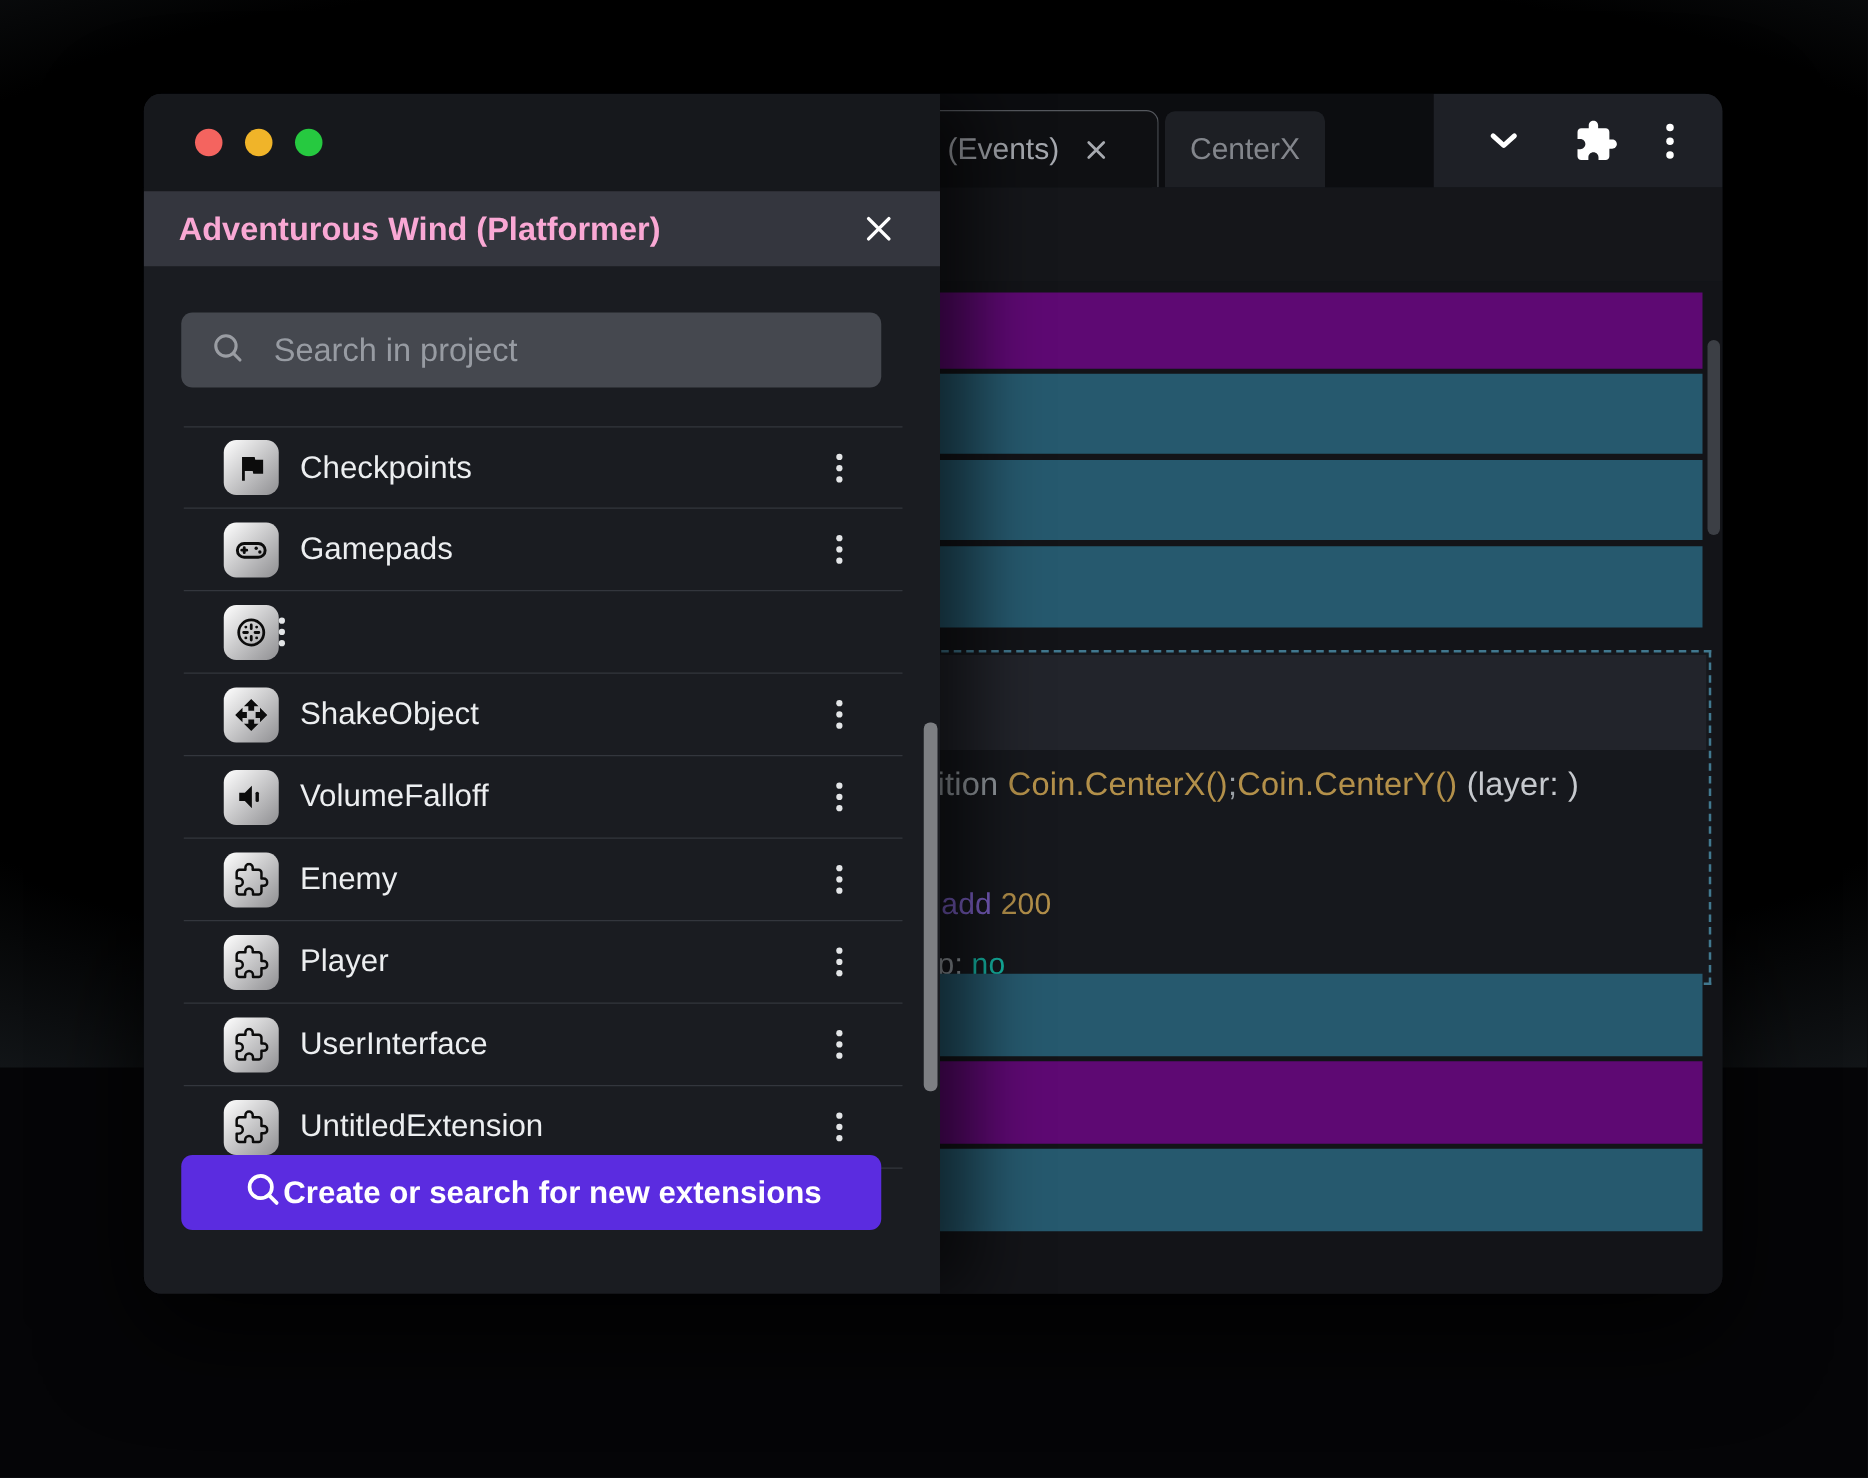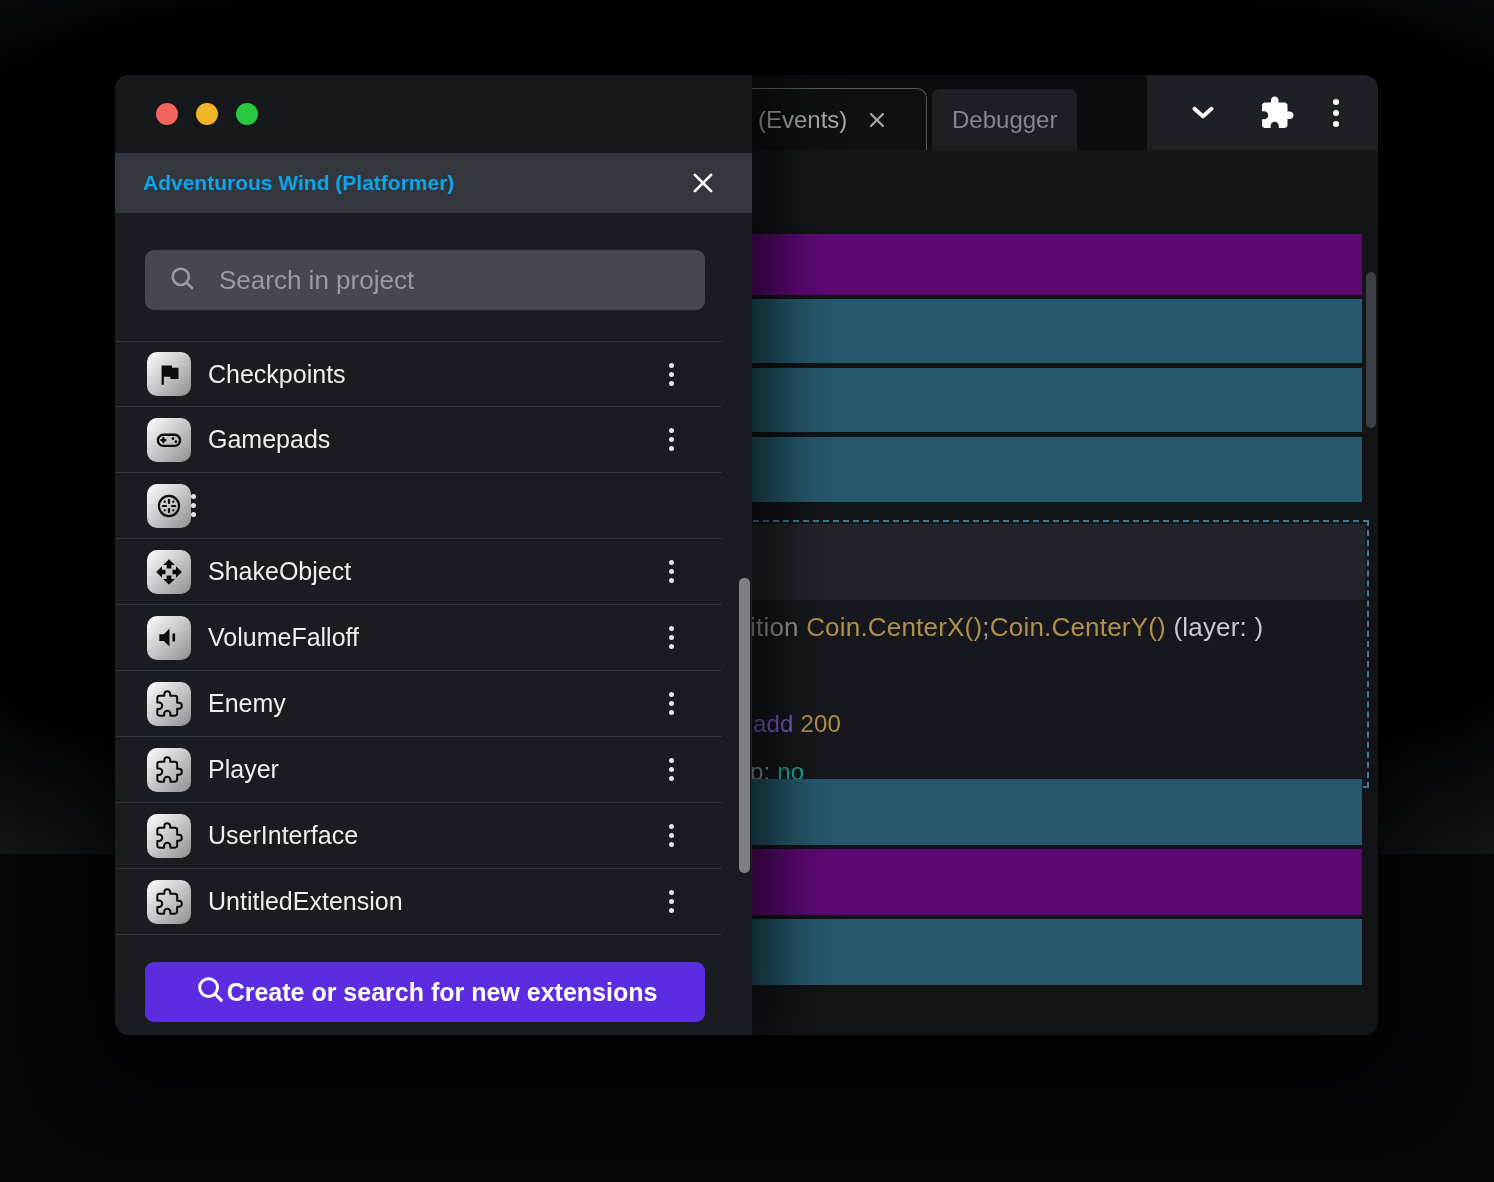--- a/index.html
+++ b/index.html
@@ -53,57 +53,57 @@
   
   .panel { position:absolute; left:0; top:0; width:637px; height:960px;
     background:#1a1c21; border-radius:14px 0 0 14px;
     box-shadow:28px 0 55px rgba(0,0,0,.6); }
   .titlebar { position:absolute; left:0; top:0; width:100%; height:78px;
     background:#16181c; border-top-left-radius:14px;
     display:flex; align-items:center; padding-left:41px; gap:18px; }
   .light { width:22px; height:22px; border-radius:50%; }
   .phead { position:absolute; left:0; top:78px; width:100%; height:60px; background:#34363e;
     display:flex; align-items:center; justify-content:space-between; padding:0 34px 0 28px; }
-  .ptitle { font-size:21px; font-weight:bold; color:#0ea5e9; }
+  .ptitle { font-size:26px; font-weight:bold; color:#f9a8d4; }
   .searchbox { position:absolute; left:30px; top:175px; width:560px; height:60px;
     background:#45484f; border-radius:9px; display:flex; align-items:center; padding-left:22px; gap:22px; }
   .searchbox input { background:transparent; border:none; outline:none; flex:1;
     font-family:"Liberation Sans", sans-serif; font-size:26px; color:#7dd3fc; }
   .searchbox input::placeholder { color:#979ba2; }
-  .plist { position:absolute; left:0; top:266px; width:607px; }
+  .plist { position:absolute; left:0; top:266px; width:607px;padding-left:32px; }
   .prow { position:relative; height:66px; display:flex; align-items:center;
     border-bottom:1px solid #33363d; padding-left:32px; }
   .plist .prow:first-child { border-top:1px solid #33363d; }
   .badge { width:44px; height:44px; border-radius:10px;
     background:linear-gradient(135deg,#ffffff 0%, #8f8f92 100%);
     display:flex; align-items:center; justify-content:center; flex:none; }
   .plabel { margin-left:17px; font-size:25px; font-weight:500; color:#eceef0; flex:1; }
   .rowkebab { width:5px; height:5px; border-radius:50%; background:#e3e5e7;
     box-shadow:0 -9px 0 #e3e5e7, 0 9px 0 #e3e5e7; margin-right:48px; }
-  .cta { position:absolute; left:30px; top:887px; width:560px; height:60px; border-radius:9px;
+  .cta { position:absolute; left:30px; top:849px; width:560px; height:60px; border-radius:9px;
     display:flex; align-items:center; justify-content:center; 
     color:#fff; font-size:25px; font-weight:bold; border:none; cursor:pointer; }
 </style>
 </head>
 <body>
 
 <div class="stage">
   <div class="window">
 
     <div class="tabbar">
       <div class="tab active">
         <span>(Events)</span>
         <span class="iconbtn">
           <svg width="24" height="24" viewBox="0 0 24 24">
               <path d="M6 6l12 12M18 6L6 18" stroke="#a6a9af" stroke-width="2.2" fill="none" stroke-linecap="round"></path>
             </svg>
         </span>
       </div>
       <div class="tab idle">
-        <span>Debugger</span>
+        <span>CenterX</span>
       </div>
       <div class="cluster">
         <span class="iconbtn">
           <svg width="34" height="34" viewBox="0 0 24 24">
               <path d="M6 9l6 5.4L18 9" stroke="#fff" stroke-width="2.8" fill="none" stroke-linecap="round" stroke-linejoin="round"></path>
             </svg>
         </span>
         <span class="iconbtn">
           <svg width="36" height="36" viewBox="0 0 24 24">
               <path fill="#fff" d="M20.5 11H19V7c0-1.1-.9-2-2-2h-4V3.5C13 2.12 11.88 1 10.5 1S8 2.12 8 3.5V5H4c-1.1 0-1.99.9-1.99 2v3.8H3.5c1.49 0 2.7 1.21 2.7 2.7s-1.21 2.7-2.7 2.7H2V20c0 1.1.9 2 2 2h3.8v-1.5c0-1.49 1.21-2.7 2.7-2.7 1.49 0 2.7 1.21 2.7 2.7V22H17c1.1 0 2-.9 2-2v-4h1.5c1.38 0 2.5-1.12 2.5-2.5S21.88 11 20.5 11z"></path>

